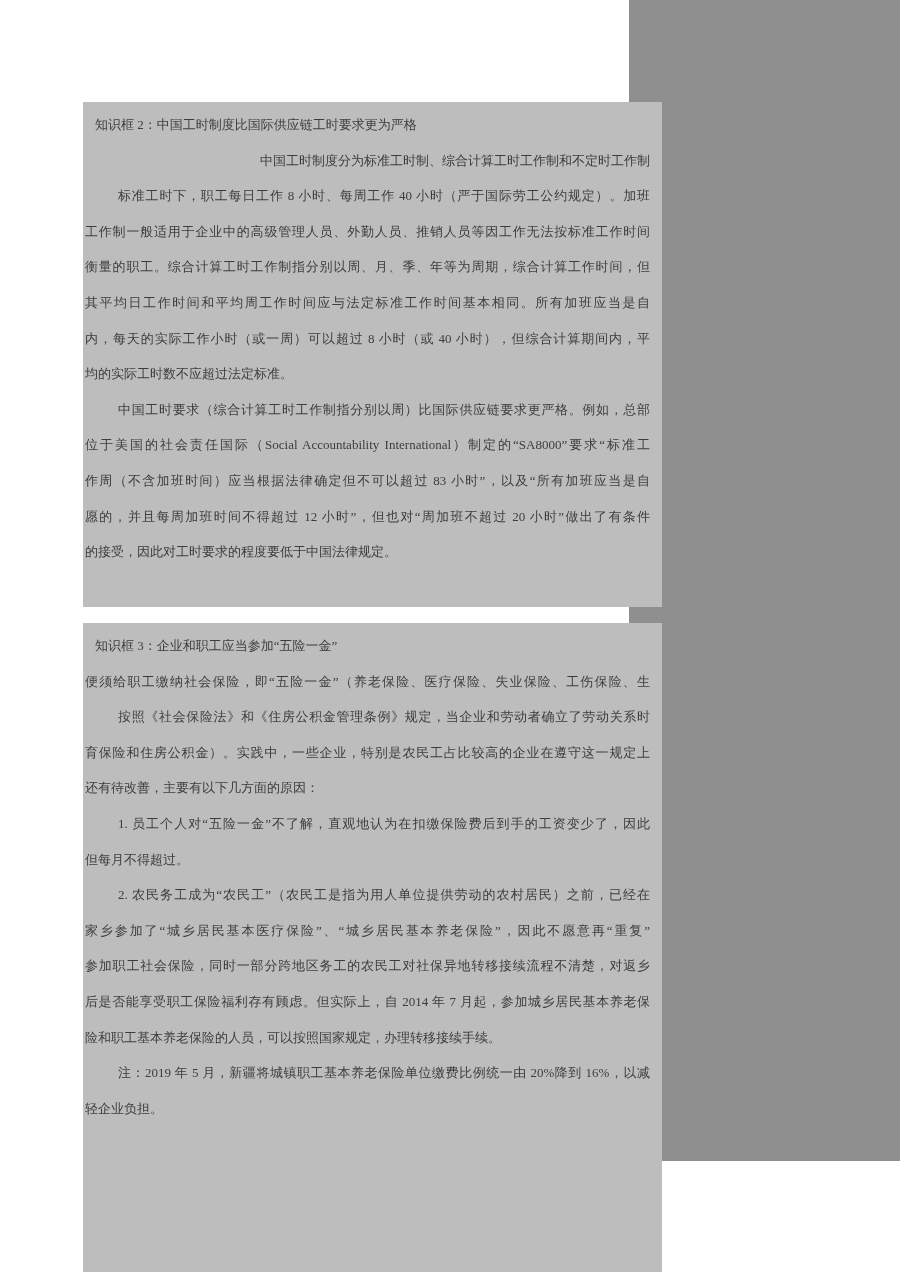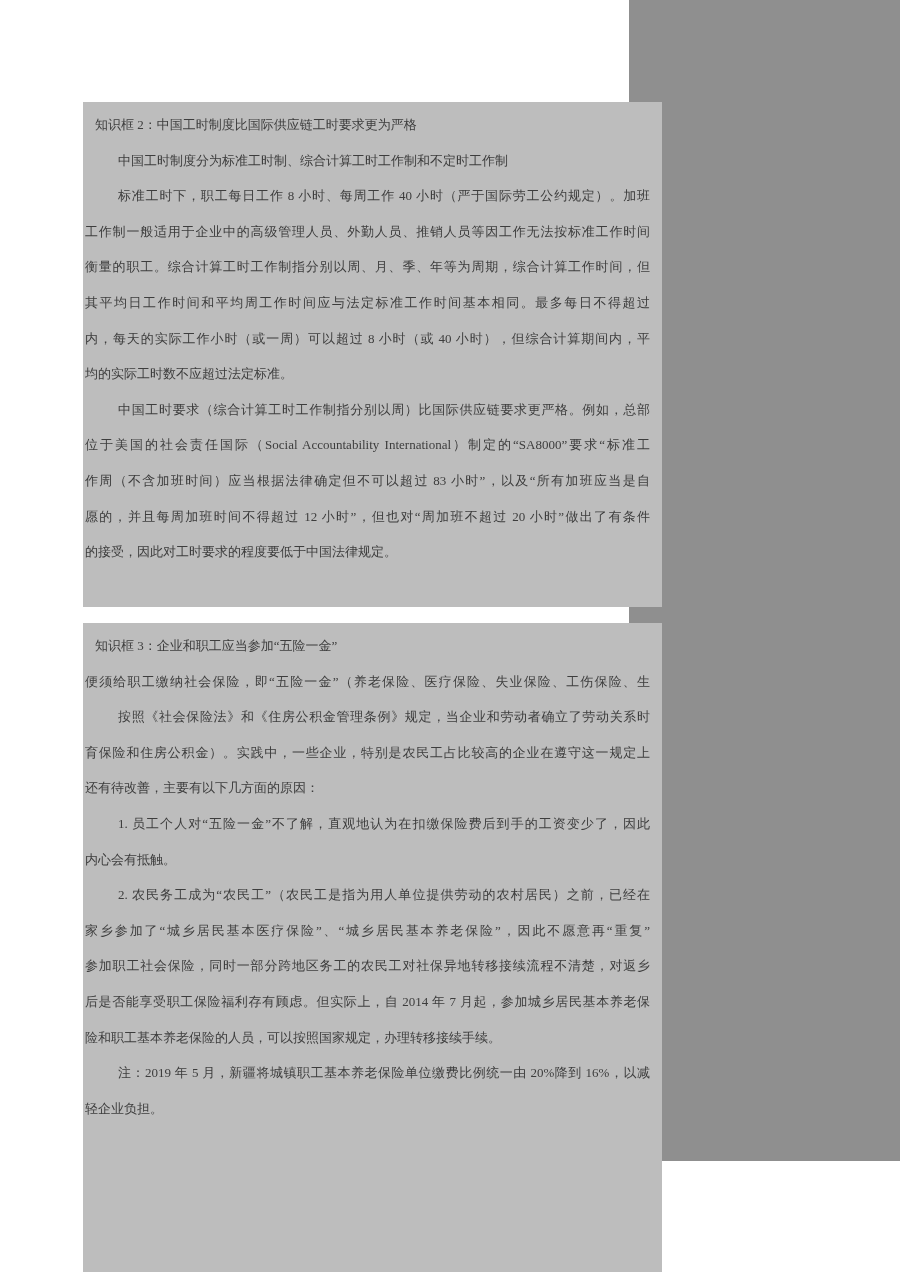--- a/index.html
+++ b/index.html
@@ -29,58 +29,58 @@
     font-size: 13px;
     line-height: 35.6px;
     padding: 5px 12px 0 2px;
     z-index: 2;
   }
   .box1 { top: 102px; height: 505px; }
   .box2 { top: 623px; height: 670px; }
   .text-line { text-align: left; }
   .text-line.full { text-align: justify; text-align-last: justify; }
   .text-line.title { text-indent: 10px; }
-  .text-line.para { text-indent: 33px; }
+  .text-line.para { text-indent: 33px; text-align: right; }
   .page-number {
     position: absolute;
     left: 112px;
     top: 1206px;
     font-size: 13px;
     color: #2f2f2f;
     letter-spacing: 1px;
   }
 </style>
 </head>
 <body>
 
 <div class="page">
   <div class="side-band"></div>
   <section class="kbox box1">
       <div class="text-line title">知识框 2：中国工时制度比国际供应链工时要求更为严格</div>
       <div class="text-line para">中国工时制度分为标准工时制、综合计算工时工作制和不定时工作制</div>
       <div class="text-line para full">标准工时下，职工每日工作 8 小时、每周工作 40 小时（严于国际劳工公约规定）。加班</div>
       <div class="text-line none full">工作制一般适用于企业中的高级管理人员、外勤人员、推销人员等因工作无法按标准工作时间</div>
       <div class="text-line none full">衡量的职工。综合计算工时工作制指分别以周、月、季、年等为周期，综合计算工作时间，但</div>
-      <div class="text-line none full">其平均日工作时间和平均周工作时间应与法定标准工作时间基本相同。最多每日不得超过</div>
+      <div class="text-line none full">其平均日工作时间和平均周工作时间应与法定标准工作时间基本相同。所有加班应当是自</div>
       <div class="text-line none full">内，每天的实际工作小时（或一周）可以超过 8 小时（或 40 小时），但综合计算期间内，平</div>
       <div class="text-line none">均的实际工时数不应超过法定标准。</div>
       <div class="text-line para full">中国工时要求（综合计算工时工作制指分别以周）比国际供应链要求更严格。例如，总部</div>
       <div class="text-line none full">位于美国的社会责任国际（Social Accountability International）制定的“SA8000”要求“标准工</div>
       <div class="text-line none full">作周（不含加班时间）应当根据法律确定但不可以超过 83 小时”，以及“所有加班应当是自</div>
       <div class="text-line none full">愿的，并且每周加班时间不得超过 12 小时”，但也对“周加班不超过 20 小时”做出了有条件</div>
       <div class="text-line none">的接受，因此对工时要求的程度要低于中国法律规定。</div>
     </section>
   <section class="kbox box2">
       <div class="text-line title">知识框 3：企业和职工应当参加“五险一金”</div>
       <div class="text-line none full">便须给职工缴纳社会保险，即“五险一金”（养老保险、医疗保险、失业保险、工伤保险、生</div>
       <div class="text-line para full">按照《社会保险法》和《住房公积金管理条例》规定，当企业和劳动者确立了劳动关系时</div>
       <div class="text-line none full">育保险和住房公积金）。实践中，一些企业，特别是农民工占比较高的企业在遵守这一规定上</div>
       <div class="text-line none">还有待改善，主要有以下几方面的原因：</div>
       <div class="text-line para full">1. 员工个人对“五险一金”不了解，直观地认为在扣缴保险费后到手的工资变少了，因此</div>
-      <div class="text-line none">内心会有抵触。</div>
+      <div class="text-line none">但每月不得超过。</div>
       <div class="text-line para full">2. 农民务工成为“农民工”（农民工是指为用人单位提供劳动的农村居民）之前，已经在</div>
       <div class="text-line none full">家乡参加了“城乡居民基本医疗保险”、“城乡居民基本养老保险”，因此不愿意再“重复”</div>
       <div class="text-line none full">参加职工社会保险，同时一部分跨地区务工的农民工对社保异地转移接续流程不清楚，对返乡</div>
       <div class="text-line none full">后是否能享受职工保险福利存有顾虑。但实际上，自 2014 年 7 月起，参加城乡居民基本养老保</div>
       <div class="text-line none">险和职工基本养老保险的人员，可以按照国家规定，办理转移接续手续。</div>
       <div class="text-line para full">注：2019 年 5 月，新疆将城镇职工基本养老保险单位缴费比例统一由 20%降到 16%，以减</div>
       <div class="text-line none">轻企业负担。</div>
     </section>
   <div class="page-number">14</div>
 </div>

